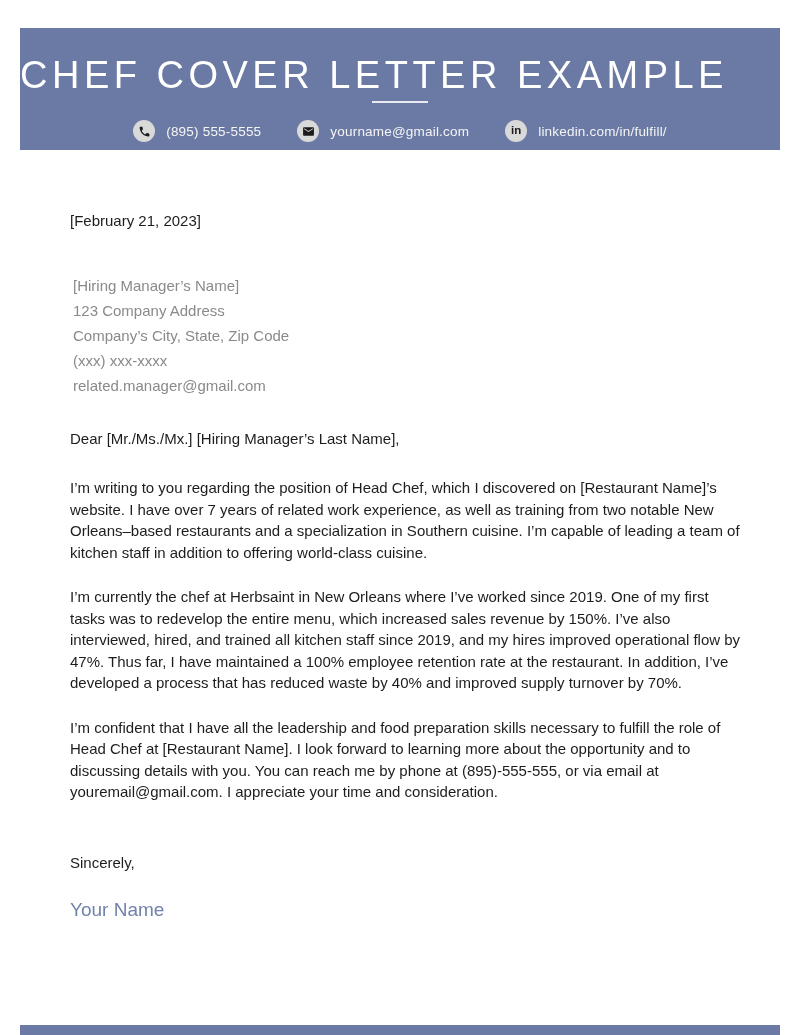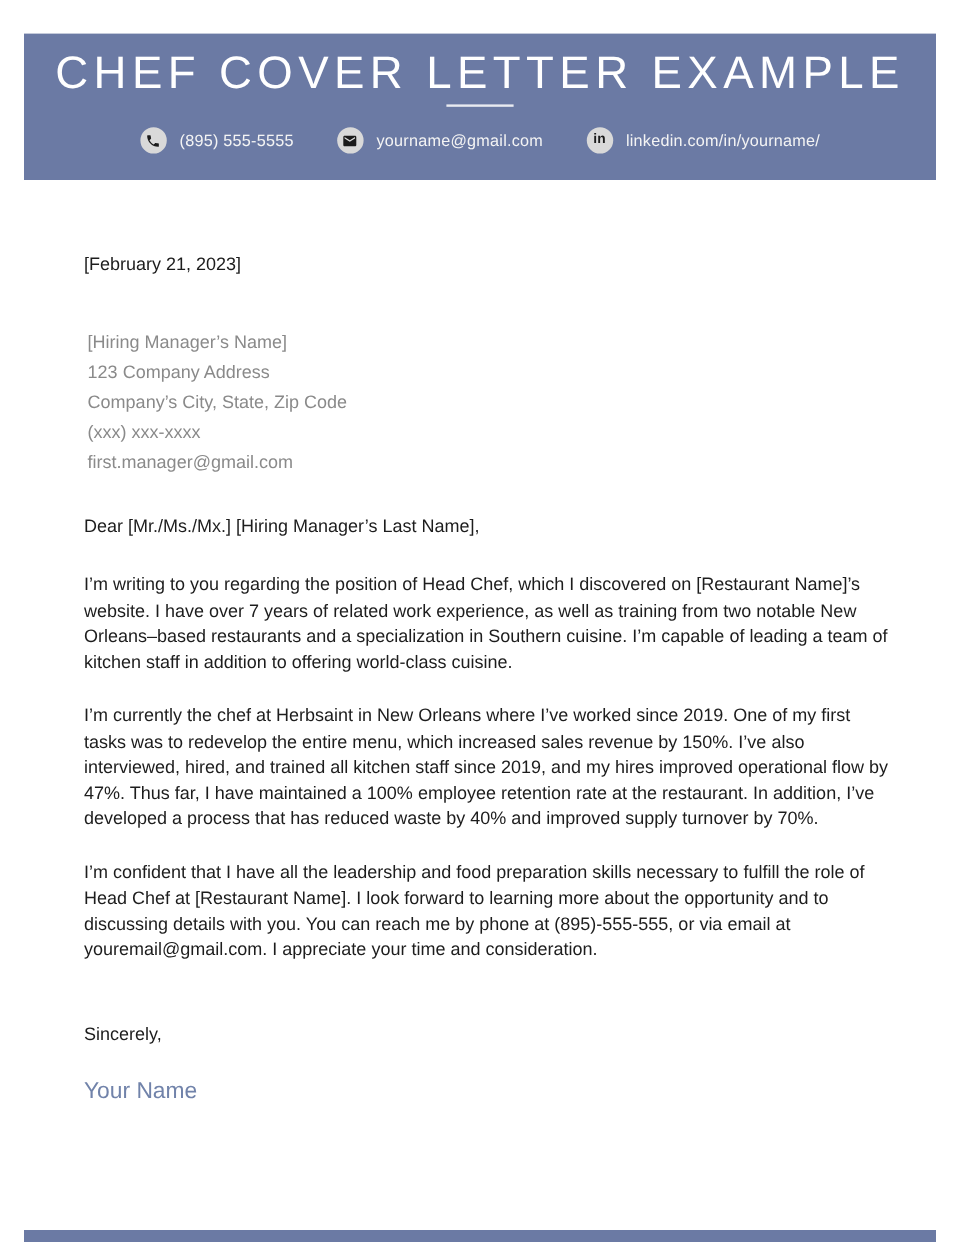--- a/index.html
+++ b/index.html
@@ -1,21 +1,21 @@
 <!DOCTYPE html>
 <html style="--accent: #6b7aa4; --iconBg: #d9d9d9; --bodyText: #1d1d1d; --mutedText: #8a8a8a; --signature: #7183aa;"><head>
 <meta charset="utf-8">
 <style>
   html,body{margin:0;padding:0;}
   body{width:800px;height:1035px;background:#ffffff;font-family:"Liberation Sans","DejaVu Sans",sans-serif;}
   .page{position:relative;width:800px;height:1035px;background:#ffffff;overflow:hidden;}
 
   
   .header{position:absolute;left:20px;right:20px;top:28px;height:122px;background:var(--accent,#6b7aa4);}
-  .header-title{margin:0;padding-top:14px;text-align:center;color:#ffffff;font-size:38px;font-weight:400;letter-spacing:4.5px;line-height:1.0;white-space:nowrap;}
+  .header-title{margin:0;padding-top:28px;color:#ffffff;font-size:38px;font-weight:400;letter-spacing:4.5px;line-height:1.0;white-space:nowrap;}
   .title-rule{width:56px;height:2px;background:rgba(255,255,255,0.85);margin:7px auto 0 auto;}
   .contact-row{display:flex;justify-content:center;align-items:center;gap:36px;margin-top:17px;}
   .contact{display:flex;align-items:center;gap:11px;color:#f4f4f4;font-size:13.5px;letter-spacing:0.2px;}
   .icon-circle{width:22px;height:22px;border-radius:50%;background:var(--iconBg,#d9d9d9);display:flex;align-items:center;justify-content:center;flex:0 0 auto;}
   .icon-circle svg{display:block;}
   .in-glyph{font-size:11.5px;font-weight:bold;color:#1b1b1b;line-height:1;letter-spacing:0;}
 
   
   .letter{position:absolute;left:70px;width:674px;top:213px;color:var(--bodyText,#1d1d1d);font-size:15px;}
   .date{line-height:16px;margin:0 0 44px 0;}
@@ -53,35 +53,35 @@
             <path d="M20 4H4c-1.1 0-1.99.9-1.99 2L2 18c0 1.1.9 2 2 2h16c1.1 0 2-.9 2-2V6c0-1.1-.9-2-2-2zm0 4l-8 5-8-5V6l8 5 8-5v2z"></path>
           </svg>
         </span>
         <span>yourname@gmail.com</span>
       </div>
 
       <div class="contact">
         <span class="icon-circle">
           <span class="in-glyph">in</span>
         </span>
-        <span>linkedin.com/in/yourname/</span>
+        <span>linkedin.com/in/fulfill/</span>
       </div>
 
     </div>
   </div>
 
   <div class="letter">
     <p class="date">[February 21, 2023]</p>
 
     <div class="recipient">
       <div>[Hiring Manager’s Name]</div>
       <div>123 Company Address</div>
       <div>Company’s City, State, Zip Code</div>
       <div>(xxx) xxx-xxxx</div>
-      <div>first.manager@gmail.com</div>
+      <div>related.manager@gmail.com</div>
     </div>
 
     <p class="salutation">Dear [Mr./Ms./Mx.] [Hiring Manager’s Last Name],</p>
 
     <p class="para">I’m writing to you regarding the position of Head Chef, which I discovered on [Restaurant Name]’s website. I have over 7 years of related work experience, as well as training from two notable New Orleans–based restaurants and a specialization in Southern cuisine. I’m capable of leading a team of kitchen staff in addition to offering world-class cuisine.</p>
     <p class="para">I’m currently the chef at Herbsaint in New Orleans where I’ve worked since 2019. One of my first tasks was to redevelop the entire menu, which increased sales revenue by 150%. I’ve also interviewed, hired, and trained all kitchen staff since 2019, and my hires improved operational flow by 47%. Thus far, I have maintained a 100% employee retention rate at the restaurant. In addition, I’ve developed a process that has reduced waste by 40% and improved supply turnover by 70%.</p>
     <p class="para">I’m confident that I have all the leadership and food preparation skills necessary to fulfill the role of Head Chef at [Restaurant Name]. I look forward to learning more about the opportunity and to discussing details with you. You can reach me by phone at (895)-555-555, or via email at youremail@gmail.com. I appreciate your time and consideration.</p>
 
     <p class="closing">Sincerely,</p>
     <p class="signature">Your Name</p>

